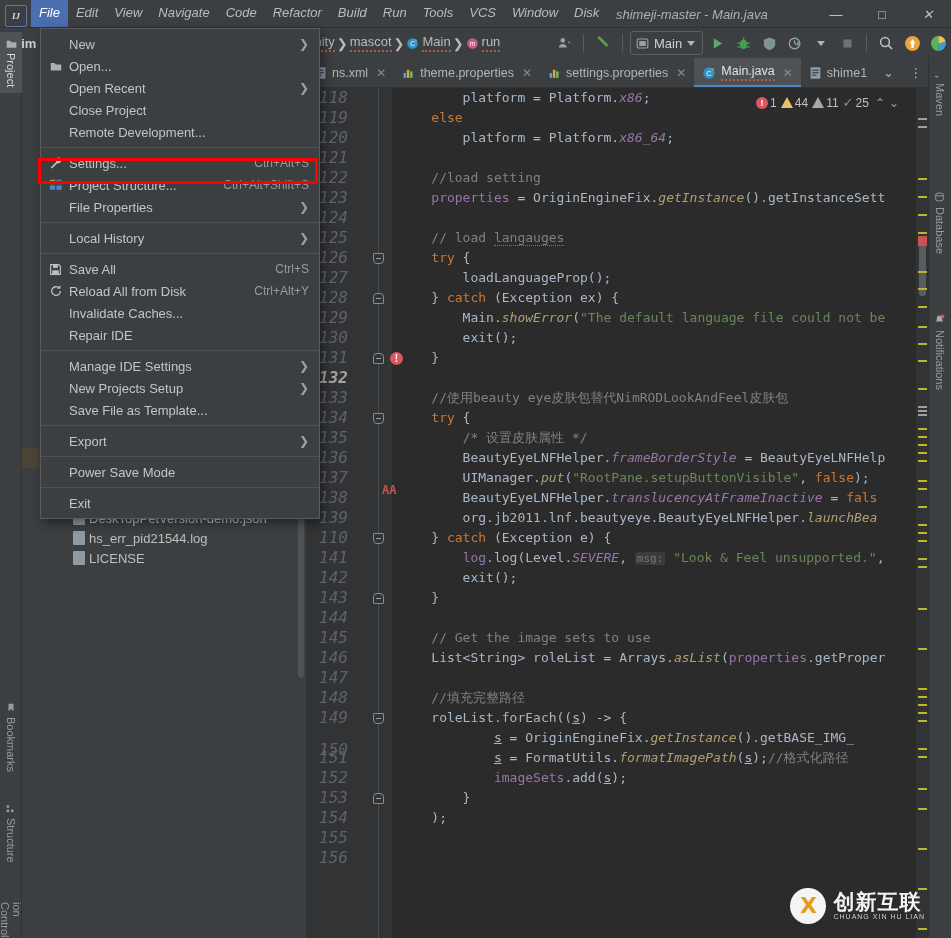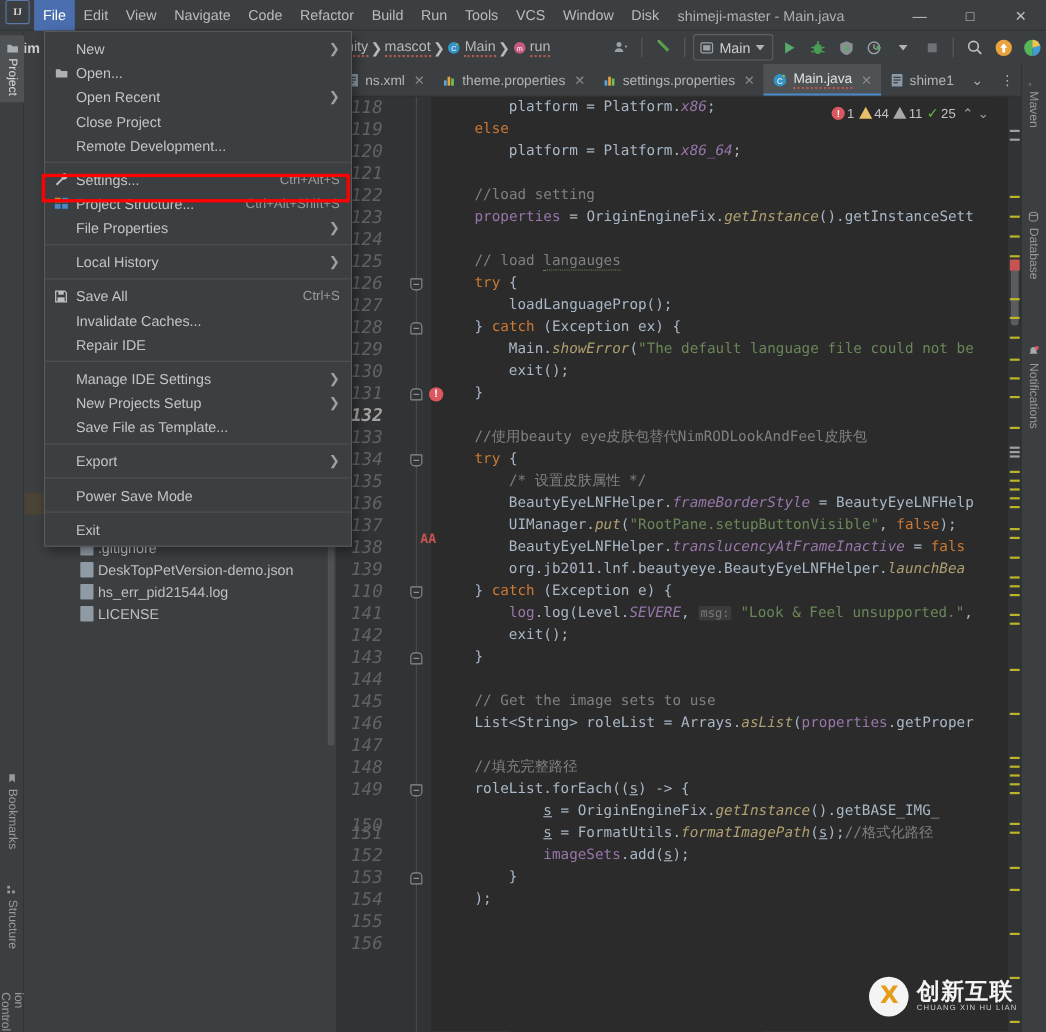--- a/index.html
+++ b/index.html
@@ -8,22 +8,23 @@
     background: #3c3f41;
     font-family: "Liberation Sans", sans-serif;
     overflow: hidden;
     color: #bbbbbb;
   }
   #app { position: relative; width: 951px; height: 938px; }
 
   
   .titlebar {
     position: absolute; left: 0; top: 0; width: 951px; height: 28px;
-    background: #3c3f41; display: flex; align-items: flex-start;
+    background: #3c3f41; display: flex; align-items: flex-end;
     border-bottom: 1px solid #323232;
+    font-style: italic;
   }
   .ij-logo {
     width: 22px; height: 22px; margin-left: 5px; margin-right: 4px;
     border: 1px solid #5a79a8; border-radius: 2px;
     display: flex; align-items: center; justify-content: center;
     font-size: 9px; font-weight: bold; color: #dcdcdc;
     background: #3c3f41;
     font-family: "Liberation Serif", serif;
   }
   .menubar { display: flex; align-items: center; height: 28px; }
@@ -936,20 +937,30 @@
           <svg width="13" height="13" viewBox="0 0 16 16">
             <path d="M2 2h10l2 2v10H2z" fill="none" stroke="#c0c0c0" stroke-width="1.4"></path>
             <rect x="5" y="2" width="6" height="4" fill="#c0c0c0"></rect>
             <rect x="4" y="9" width="8" height="5" fill="#c0c0c0"></rect>
           </svg>
         </span>
         <span class="mi-label">Save All</span>
         <span class="mi-key">Ctrl+S</span>
       </div>
       <div class="mi">
+        <span class="mi-ico">
+          <svg width="14" height="14" viewBox="0 0 16 16">
+            <path d="M13 8a5 5 0 1 1-1.6-3.6" fill="none" stroke="#c0c0c0" stroke-width="1.5"></path>
+            <path d="M13 1.5v4h-4z" fill="#c0c0c0"></path>
+          </svg>
+        </span>
+        <span class="mi-label">Reload All from Disk</span>
+        <span class="mi-key">Ctrl+Alt+Y</span>
+      </div>
+      <div class="mi">
         <span class="mi-ico"></span>
         <span class="mi-label">Invalidate Caches...</span>
       </div>
       <div class="mi">
         <span class="mi-ico"></span>
         <span class="mi-label">Repair IDE</span>
       </div>
       <div class="mi-sepline"></div>
       <div class="mi">
         <span class="mi-ico"></span>

